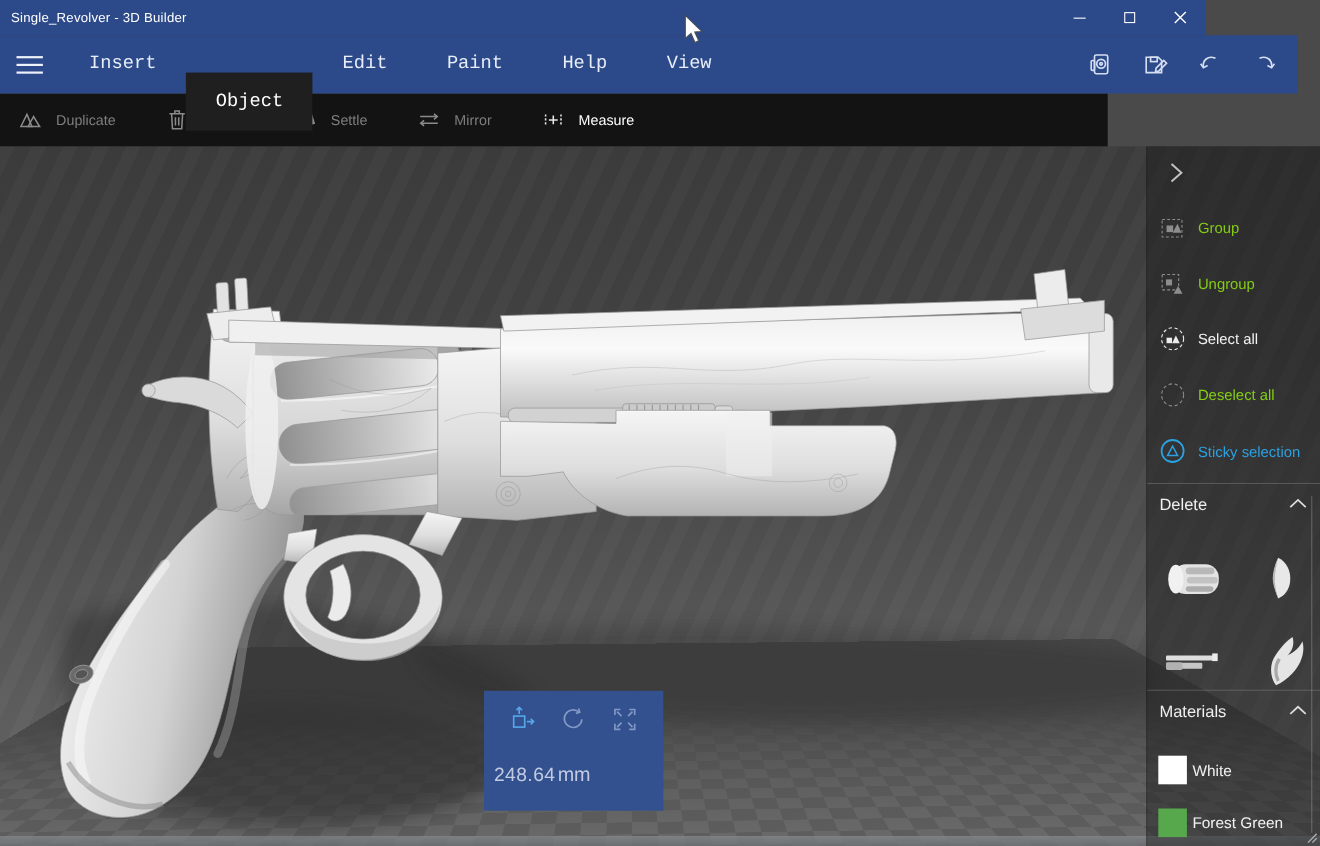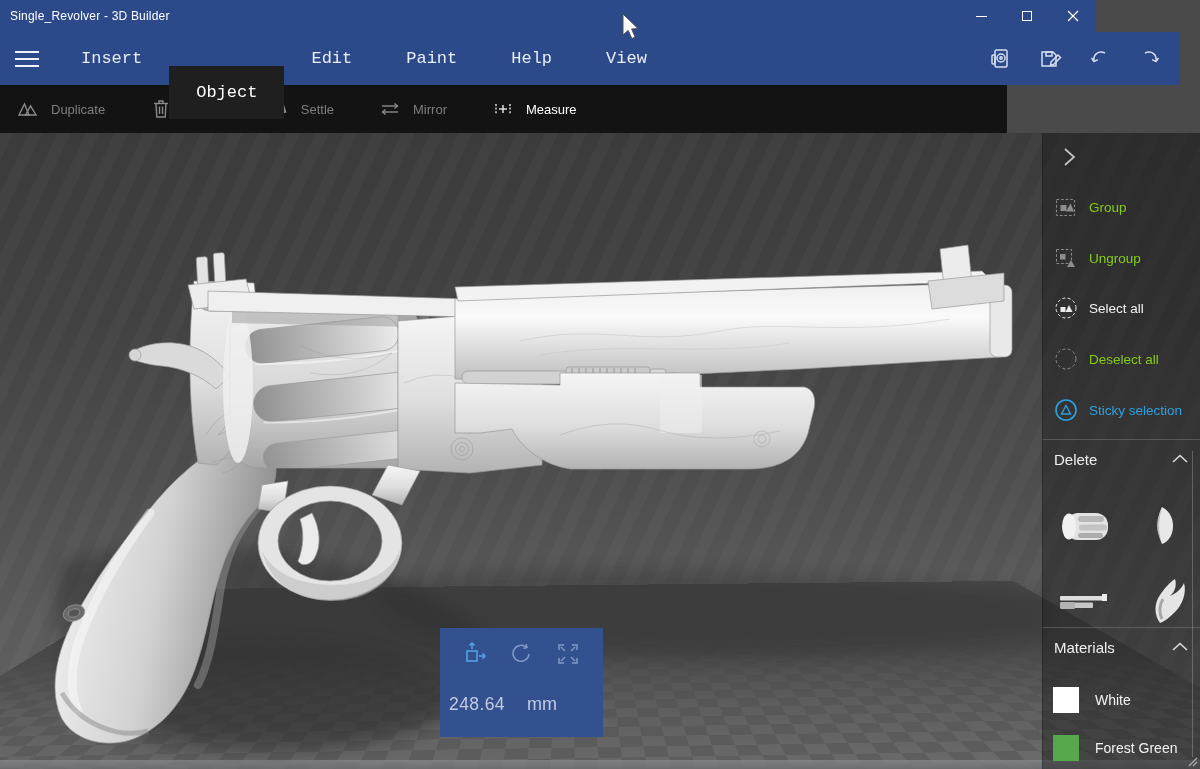--- a/index.html
+++ b/index.html
@@ -56,21 +56,21 @@
     background:linear-gradient(#83878b, #6e7276); opacity:.8; }
   .gun-layer { position:absolute; inset:0; }
 
   
   .measure-panel { position:absolute; left:440px; top:495px; width:163px; height:109px;
     background:#33518e; z-index:20; }
   .mp-tools { position:absolute; left:0; top:12px; width:100%; display:flex; justify-content:space-around; padding:0 12px; }
   .mp-tool { width:28px; height:28px; display:flex; align-items:center; justify-content:center; }
   .mp-tool svg { stroke:#8298c6; fill:none; stroke-width:1.5; }
   .mp-tool.active svg { stroke:#55a6ea; }
-  .mp-readout { position:absolute; left:9px; top:66px; display:flex; align-items:baseline; gap:22px; }
+  .mp-readout { position:absolute; left:9px; top:66px; display:flex; align-items:baseline; gap:2px; }
   .mp-value { color:#c2cbe2; font-size:17.5px; letter-spacing:.4px; }
   .mp-unit { color:#c2cbe2; font-size:18px; }
 
   
   .sidebar { position:absolute; right:0; top:133px; width:158px; height:636px;
     background:rgba(26,26,26,.46); z-index:30; border-left:1px solid rgba(0,0,0,.22); }
   .sb-collapse { position:absolute; left:12px; top:10px; width:28px; height:28px;
     display:flex; align-items:center; justify-content:center; }
   .sb-row { position:absolute; left:0; width:158px; height:48px; display:flex; align-items:center; }
   .sb-icon { width:26px; height:26px; margin-left:10px; flex:0 0 26px; display:flex; align-items:center; justify-content:center; }
@@ -79,21 +79,21 @@
   .sb-row.active .sb-label { color:#2da0e0; }
   .sb-divider { position:absolute; left:0; width:158px; height:1px; background:rgba(130,130,130,.45); }
   .sb-header { position:absolute; left:0; width:158px; height:36px; display:flex; align-items:center; }
   .sb-header .hd { margin-left:11px; font-size:15px; color:#f0f0f0; }
   .sb-header .chev { position:absolute; right:12px; top:10px; }
   .thumb-grid { position:absolute; left:0; top:348px; width:158px; display:grid;
     grid-template-columns:70px 70px; grid-template-rows:76px 76px; column-gap:8px; padding-left:8px; padding-top:6px; }
   .thumb { display:flex; align-items:center; justify-content:center; }
   .mat-row { position:absolute; left:0; width:158px; height:46px; display:flex; align-items:center; }
   .swatch { width:26px; height:26px; margin-left:10px; flex:0 0 26px; }
-  .mat-name { margin-left:16px; font-size:14px; color:#f2f2f2; white-space:nowrap; }
+  .mat-name { margin-left:5px; font-size:14px; color:#f2f2f2; white-space:nowrap; }
   .sb-scroll { position:absolute; right:7px; top:318px; width:1px; height:306px; background:rgba(255,255,255,.22); }
 
   .resize-grip { position:absolute; right:2px; bottom:2px; z-index:60; }
   .cursor { position:absolute; left:621px; top:13px; z-index:99; pointer-events:none; }
 </style>
 </head>
 <body>
 
 <div id="app">
 

